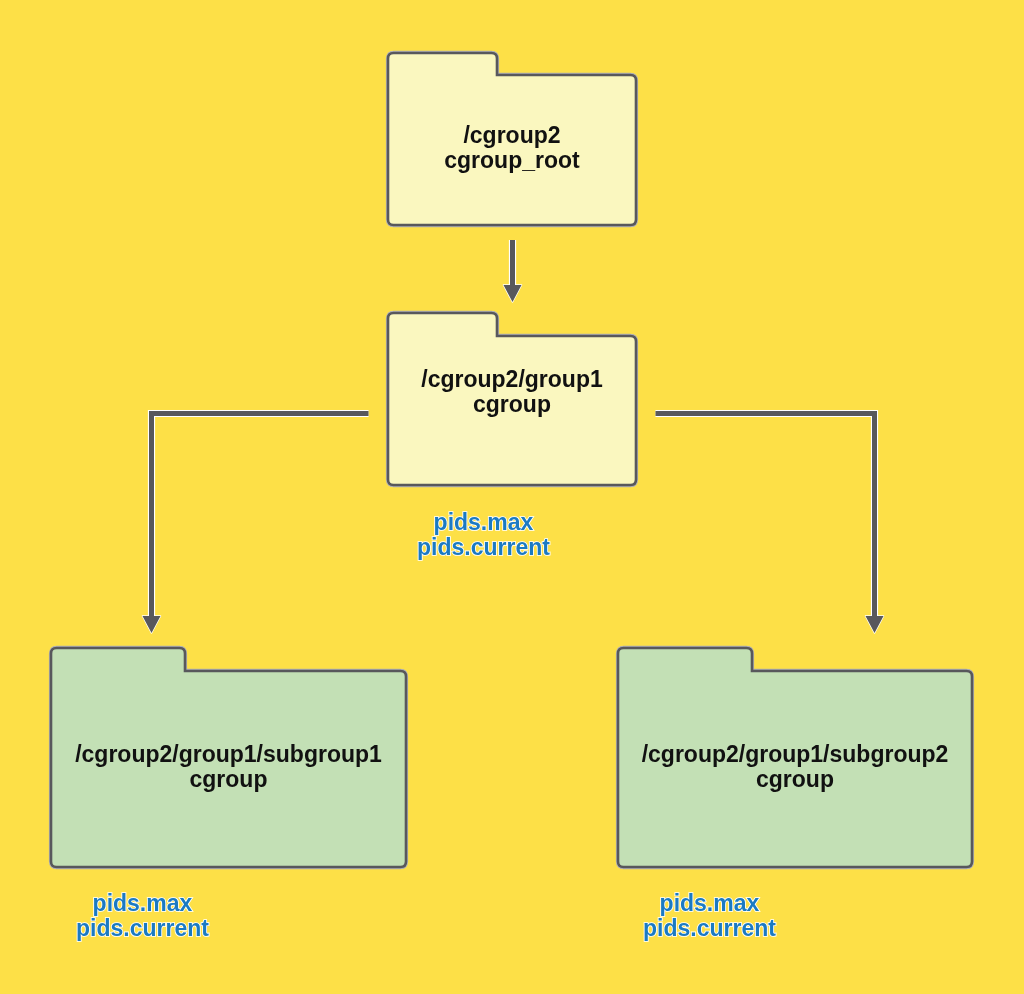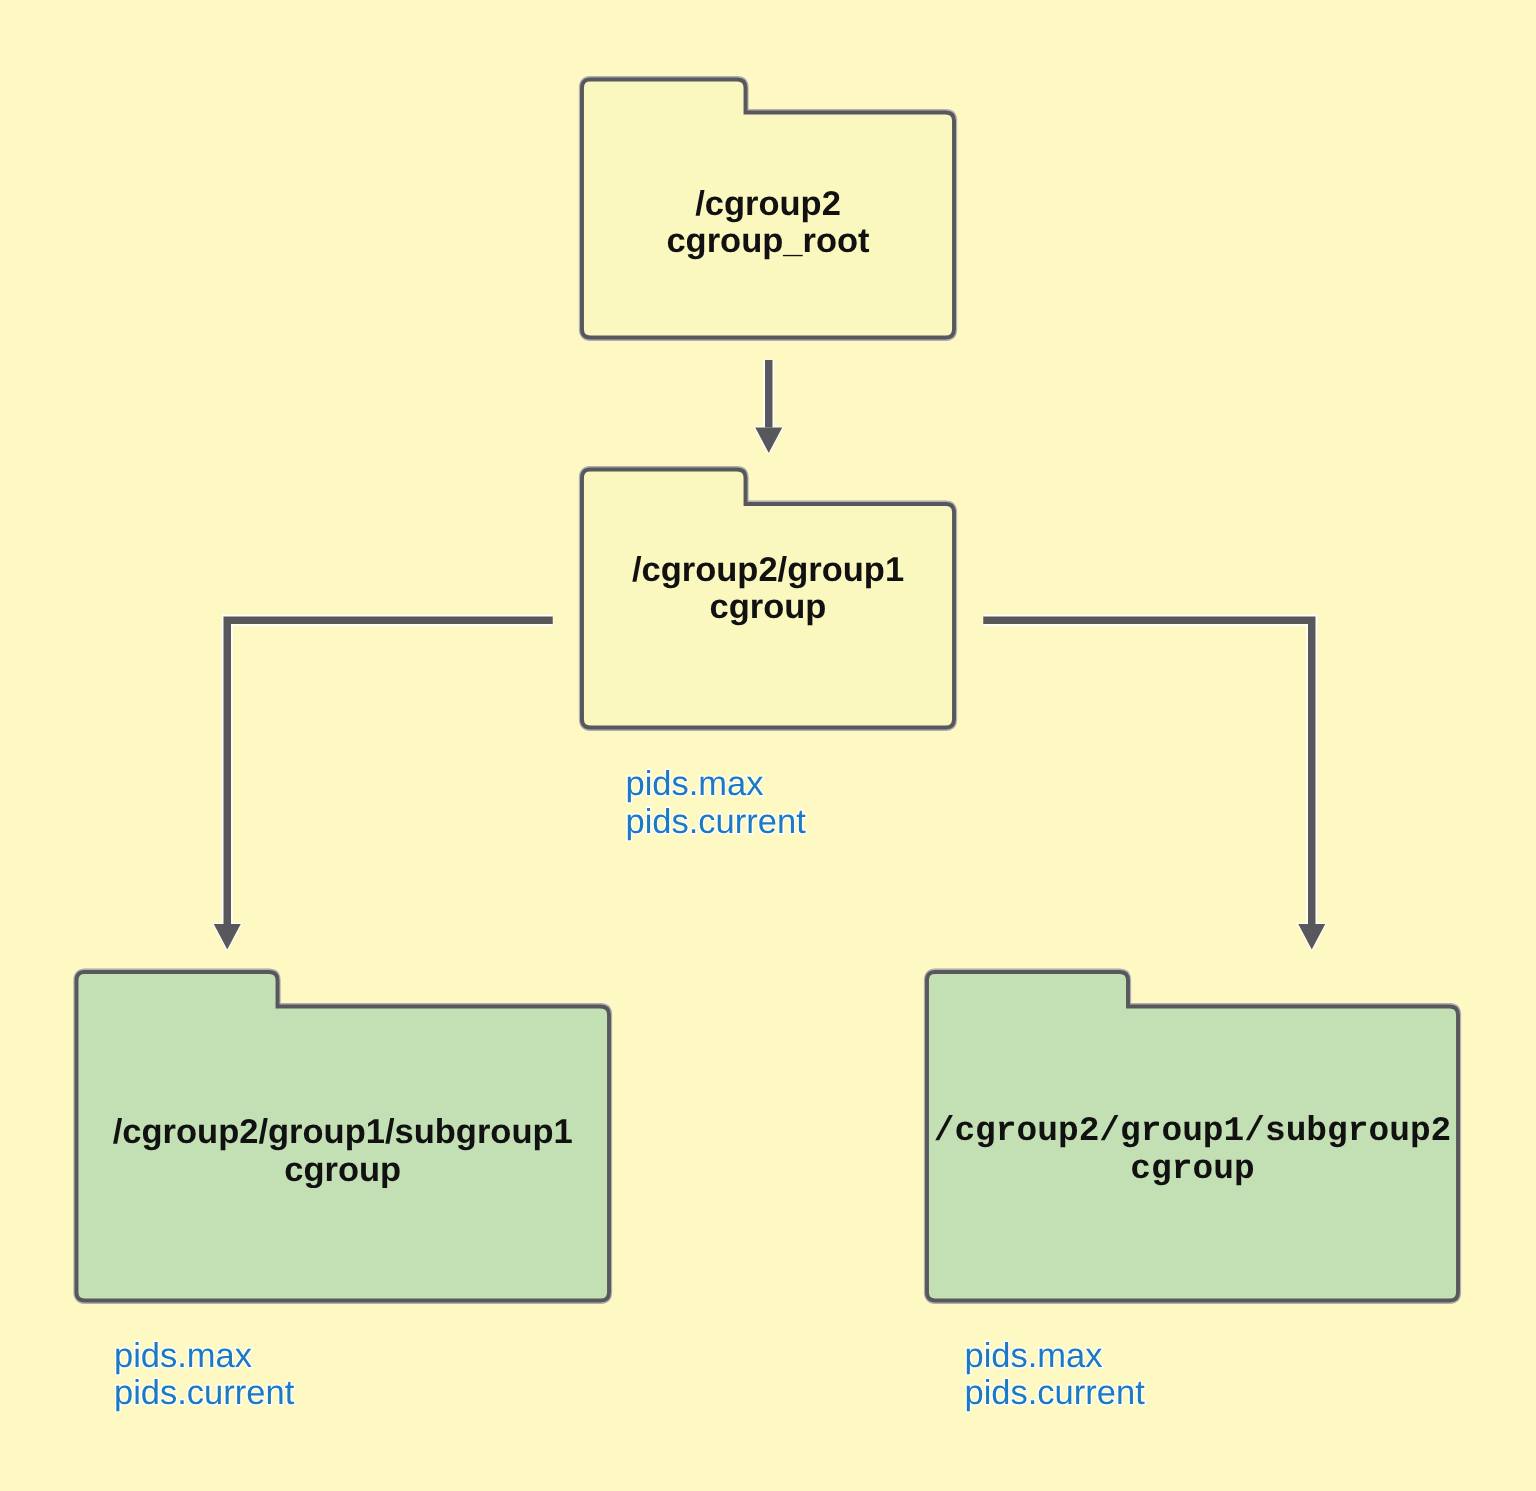--- a/index.html
+++ b/index.html
@@ -1,28 +1,28 @@
 <!DOCTYPE html>
 <html><head>
 <meta charset="utf-8">
 <title>cgroup hierarchy diagram</title>
 <style>
   html,body{margin:0;padding:0;background:#000;}
-  #stage{position:relative;width:1024px;height:994px;background:#fef9c3;overflow:hidden;}
+  #stage{position:relative;width:1024px;height:994px;background:#fde047;overflow:hidden;}
   #edge-layer{position:absolute;left:0;top:0;width:1024px;height:994px;}
   .folder{position:absolute;}
   .folder-svg{position:absolute;left:0;top:0;display:block;overflow:visible;}
   .folder-label{position:absolute;left:0;width:100%;text-align:center;
     font-family:"Liberation Sans",sans-serif;font-weight:bold;color:#111111;
     font-size:23px;line-height:25px;white-space:pre-line;
     -webkit-font-smoothing:antialiased;transform:translateZ(0);}
-  .attr-list{position:absolute;font-family:"Liberation Sans",sans-serif;font-weight:normal;
+  .attr-list{position:absolute;font-family:"Liberation Sans",sans-serif;font-weight:bold;
     color:#1b7ac2;font-size:23px;line-height:25px;white-space:pre-line;
     -webkit-text-stroke:1.7px #ffffff;paint-order:stroke fill;
-    -webkit-font-smoothing:antialiased;transform:translateZ(0);}
+    -webkit-font-smoothing:antialiased;transform:translateZ(0);text-align:center;}
 </style>
 </head>
 <body>
 
 <div id="stage">
 
   <svg id="edge-layer" width="1024" height="994" viewBox="0 0 1024 994">
     <g>
       <path class="e-outline" fill="none" d="M 512.5 240 L 512.5 285" stroke="#ffffff" stroke-width="7.2" stroke-linejoin="miter" stroke-linecap="butt"></path>
       <polygon class="h-outline" points="503.5,285 521.5,285 512.5,302" fill="#ffffff" stroke="#ffffff" stroke-width="1.5" stroke-linejoin="round"></polygon>
@@ -84,21 +84,21 @@
 
   <div class="folder" style="left: 614px; top: 644px; width: 362px; height: 227px;">
     <svg class="folder-svg" width="362" height="227" viewBox="0 0 362 227">
       <g class="shape-g" transform="translate(4,4)">
         <path class="f-hi-up" fill="none" d="M 5.5 0 L 128.5 0 Q 134 0 134 5.5 L 134 23 L 348.5 23 Q 354 23 354 28.5 L 354 213.5 Q 354 219 348.5 219 L 5.5 219 Q 0 219 0 213.5 L 0 5.5 Q 0 0 5.5 0 Z" transform="translate(0,-1)" stroke="#b0b0b4" stroke-width="2.6"></path>
         <path class="f-hi-dn" fill="none" d="M 5.5 0 L 128.5 0 Q 134 0 134 5.5 L 134 23 L 348.5 23 Q 354 23 354 28.5 L 354 213.5 Q 354 219 348.5 219 L 5.5 219 Q 0 219 0 213.5 L 0 5.5 Q 0 0 5.5 0 Z" transform="translate(0,1)" stroke="#b0b0b4" stroke-width="2.6"></path>
         <path class="f-highlight" fill="none" d="M 5.5 0 L 128.5 0 Q 134 0 134 5.5 L 134 23 L 348.5 23 Q 354 23 354 28.5 L 354 213.5 Q 354 219 348.5 219 L 5.5 219 Q 0 219 0 213.5 L 0 5.5 Q 0 0 5.5 0 Z" stroke="#b0b0b4" stroke-width="4.2"></path>
         <path class="f-body" d="M 5.5 0 L 128.5 0 Q 134 0 134 5.5 L 134 23 L 348.5 23 Q 354 23 354 28.5 L 354 213.5 Q 354 219 348.5 219 L 5.5 219 Q 0 219 0 213.5 L 0 5.5 Q 0 0 5.5 0 Z" fill="#c3e0b5" stroke="#58585c" stroke-width="2.6"></path>
       </g>
     </svg>
-    <div class="folder-label" style="top: 98px; font-family: Liberation Mono, monospace;">/cgroup2/group1/subgroup2
+    <div class="folder-label" style="top: 98px;">/cgroup2/group1/subgroup2
 cgroup</div>
   </div>
 
   <div class="attr-list" style="left: 417px; top: 510px;">pids.max
 pids.current</div>
   <div class="attr-list" style="left: 76px; top: 891px;">pids.max
 pids.current</div>
   <div class="attr-list" style="left: 643px; top: 891px;">pids.max
 pids.current</div>
 

